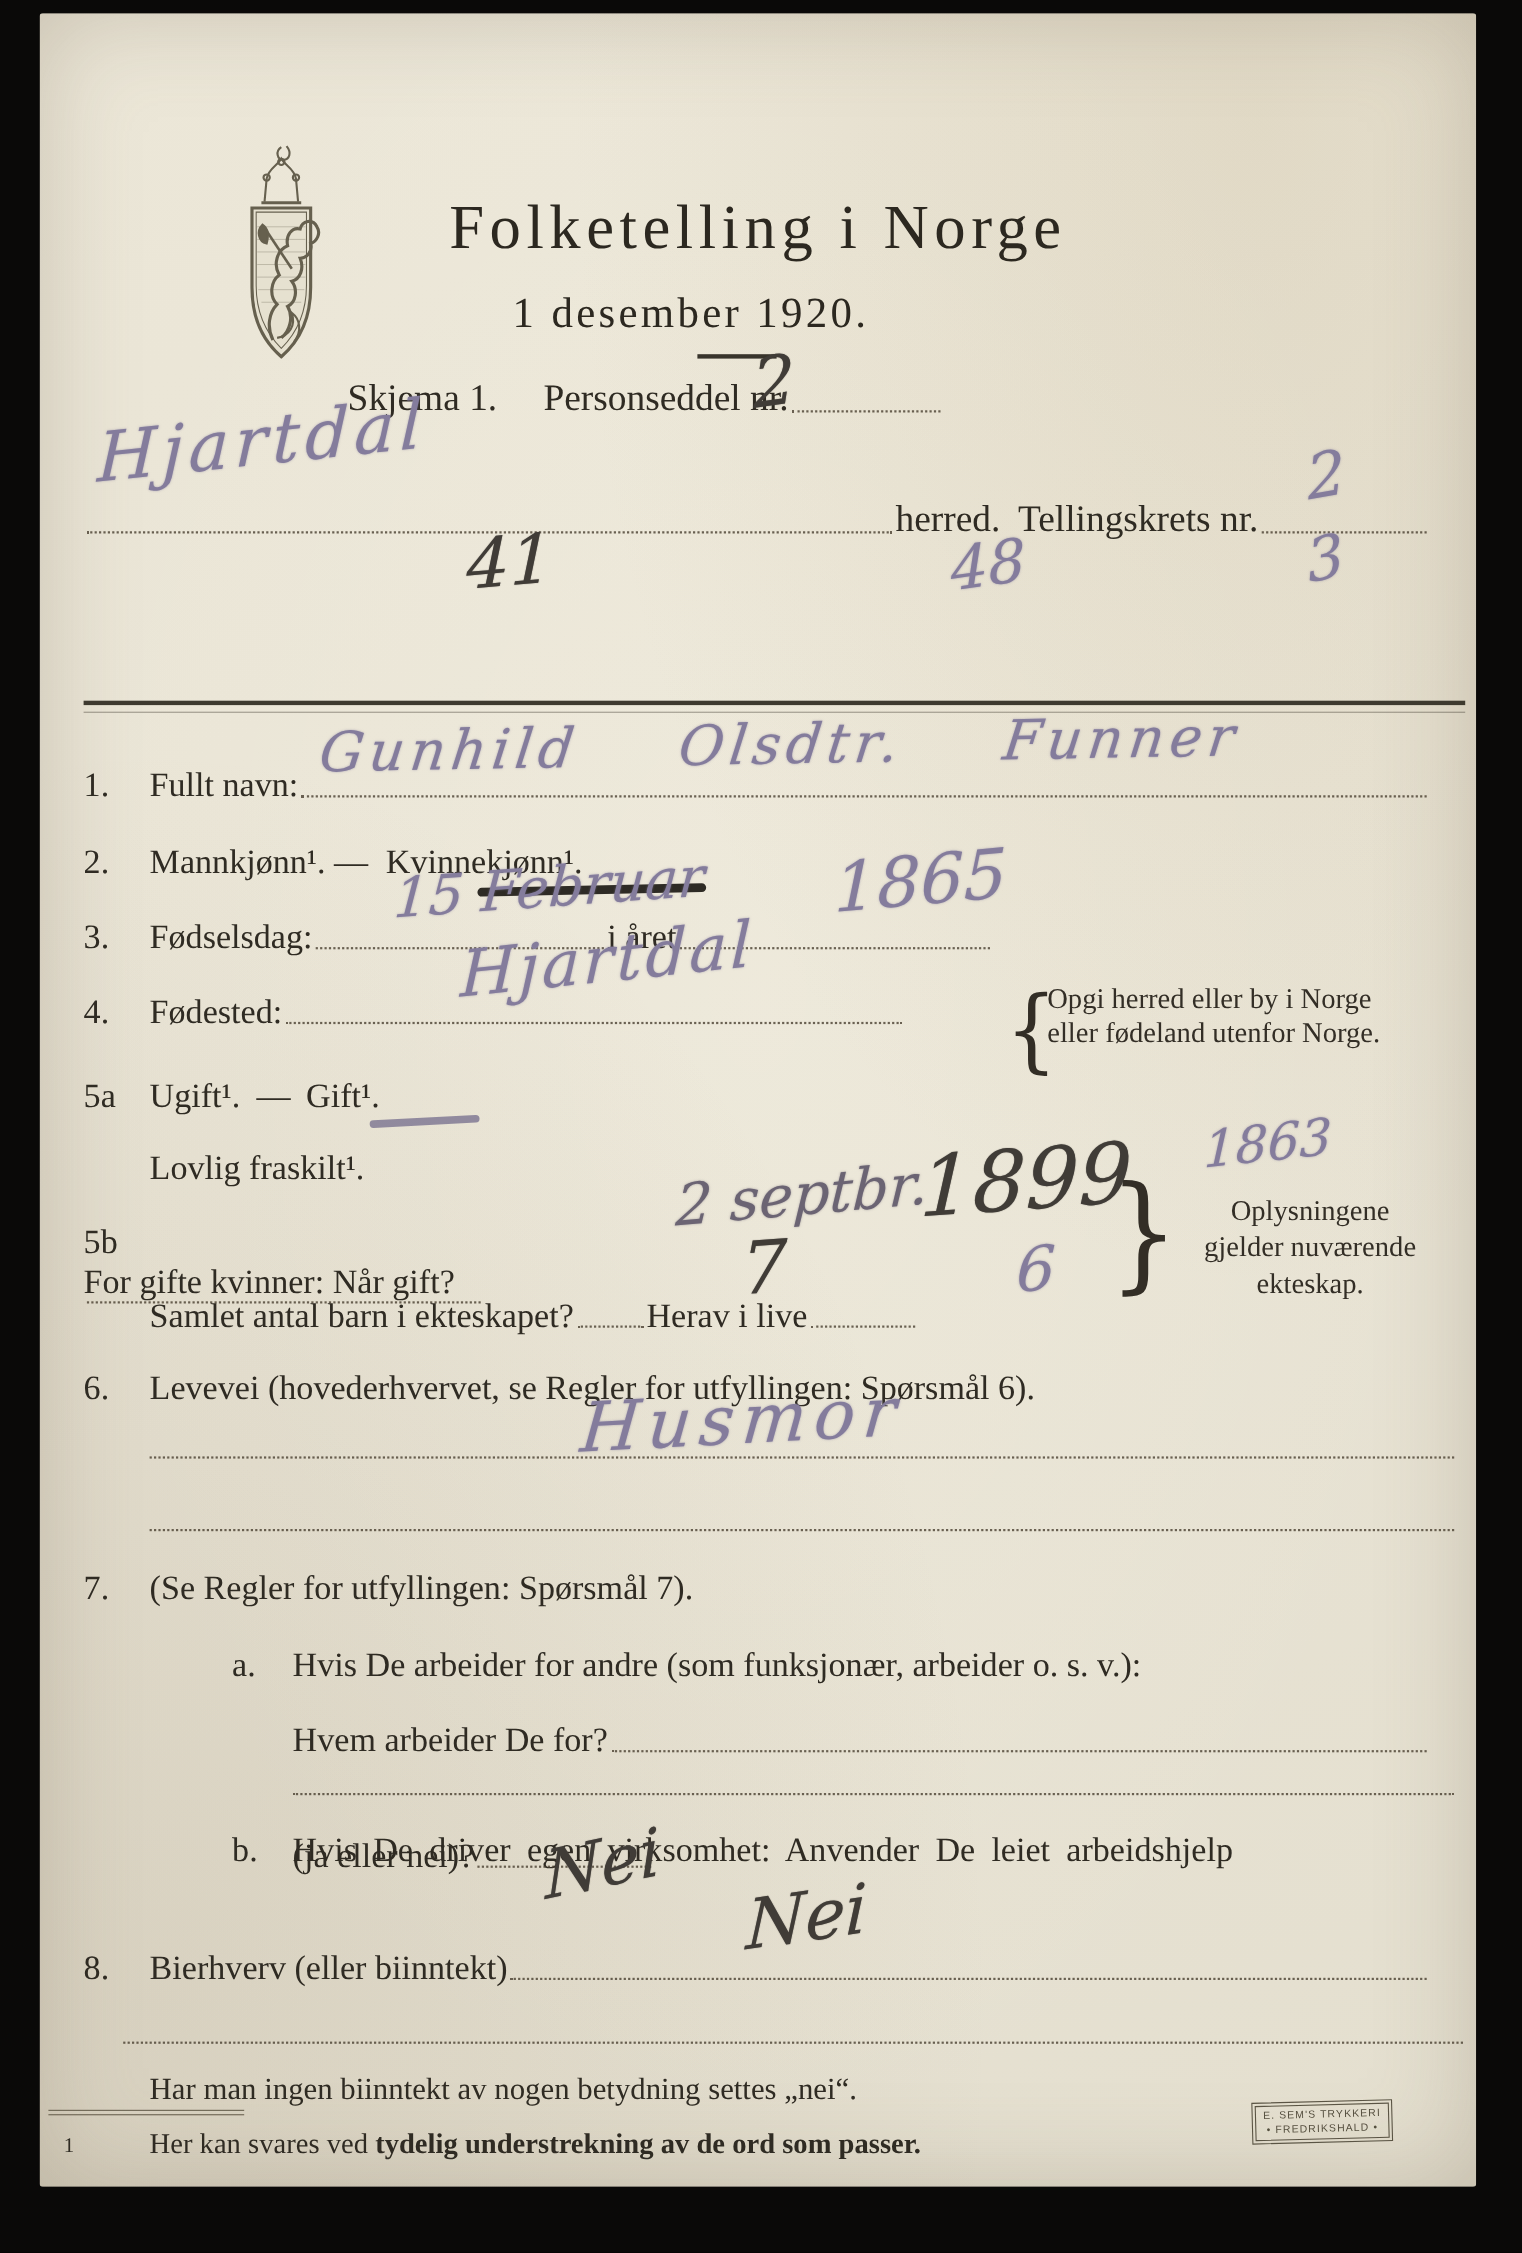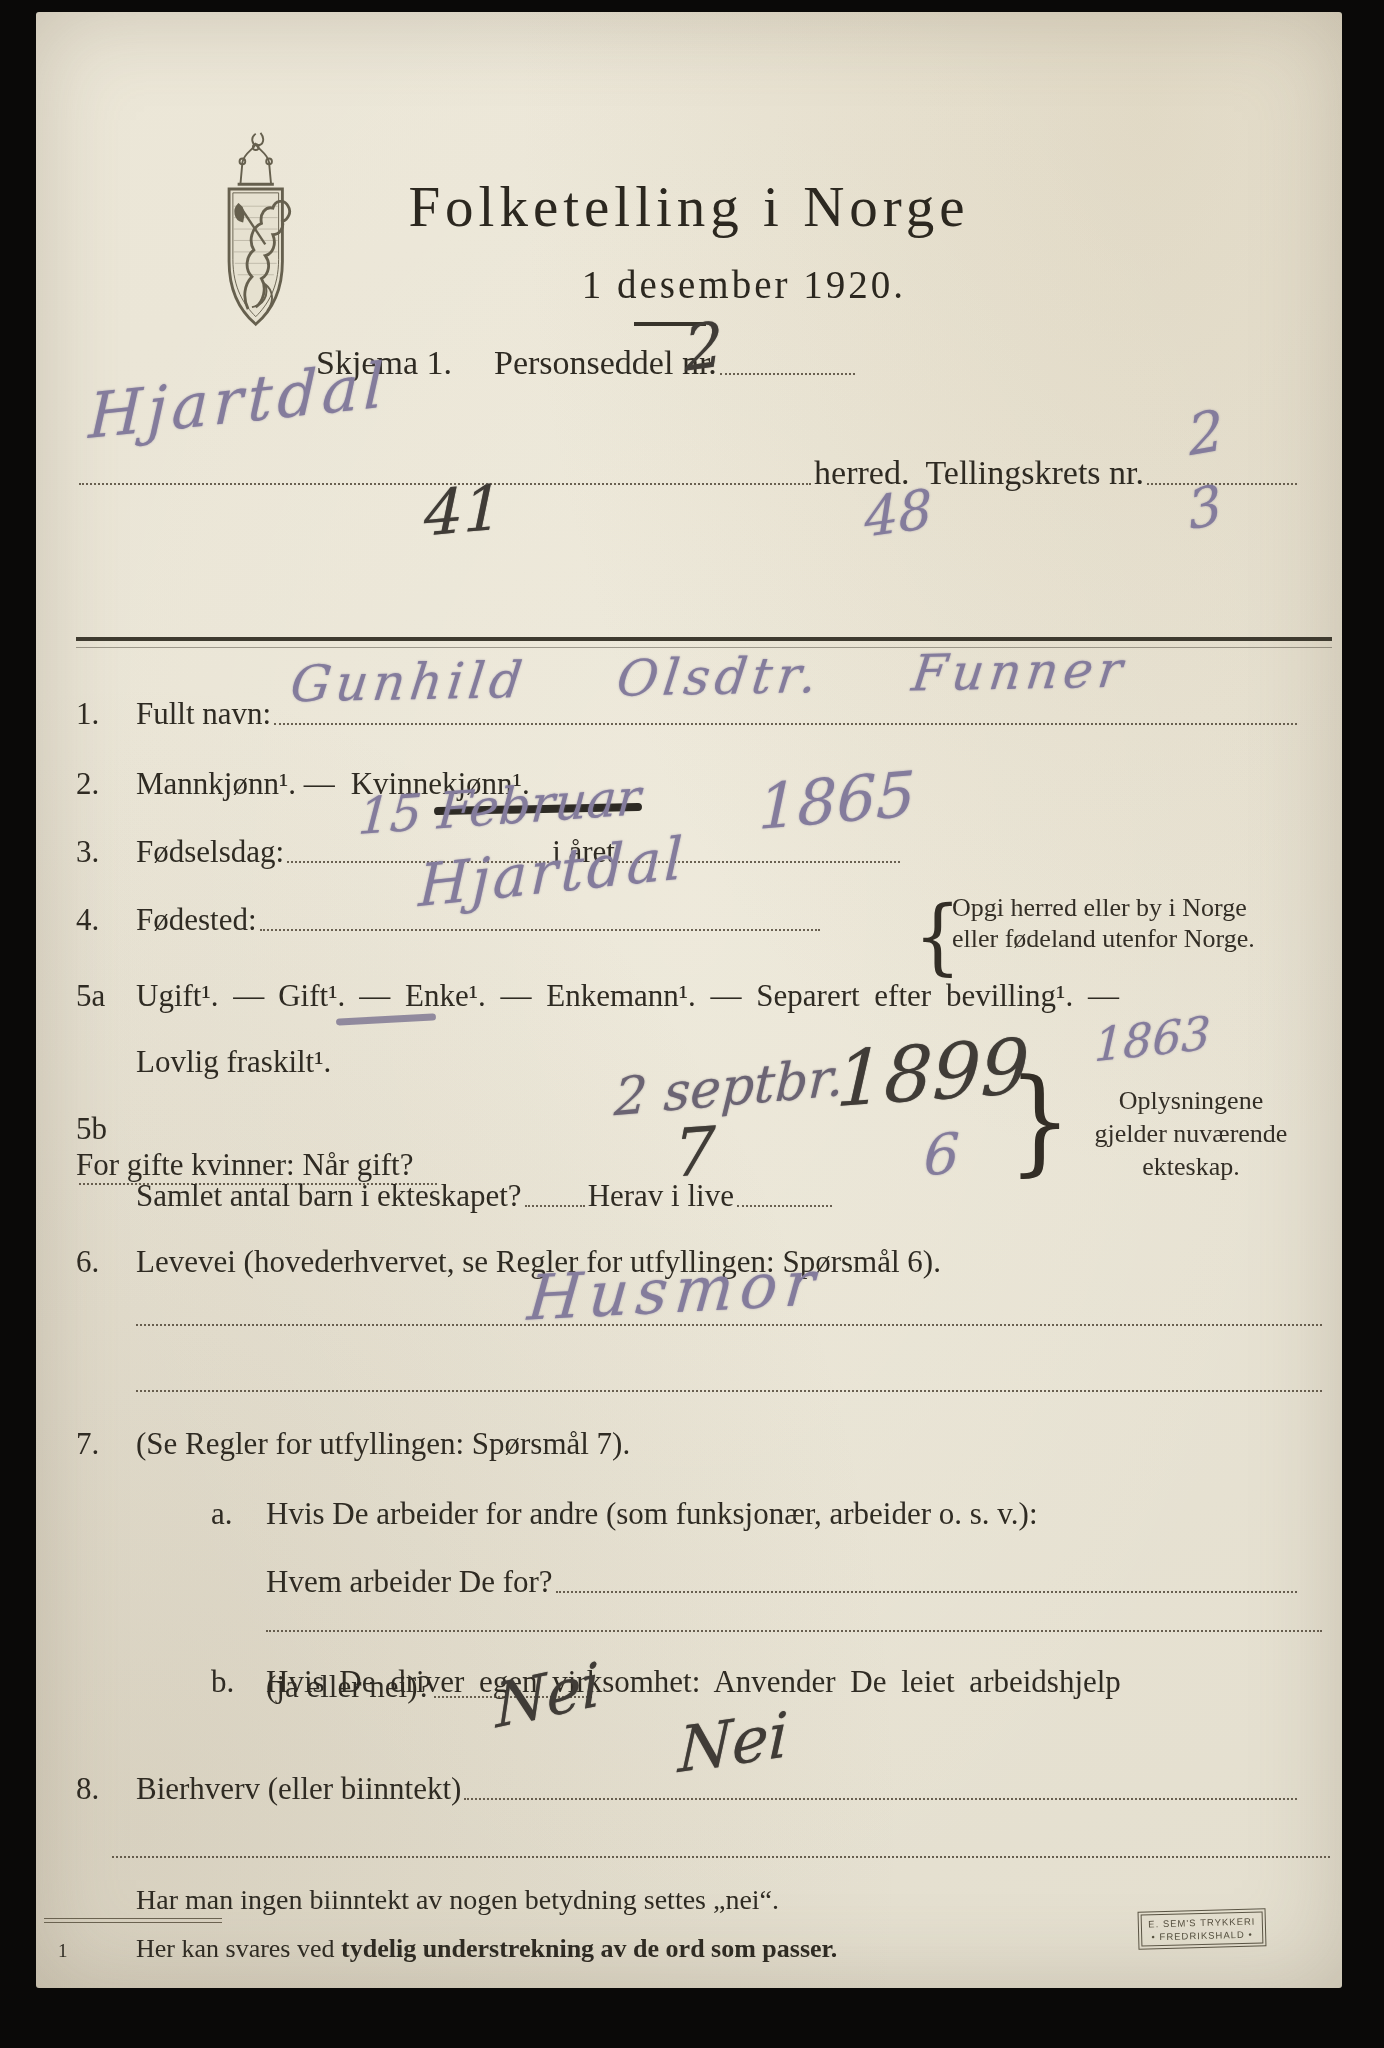--- a/index.html
+++ b/index.html
@@ -17,21 +17,21 @@
   .qno{flex:none;width:60px;}
   .dots{align-self:flex-end;margin:0 3px 7px 3px;height:0;border-bottom:2px dotted rgba(72,63,47,.8);}
   .dots-fill{flex:1;}
   .dotted-line{position:absolute;height:0;border-bottom:2px dotted rgba(72,63,47,.8);}
   .hand{position:absolute;font-family:"DejaVu Serif",serif;font-style:italic;white-space:nowrap;z-index:5;}
   .pencil{color:#847c9c;text-shadow:0 0 2px rgba(132,124,156,.65);}
   .pencil-dark{color:#6b6473;text-shadow:0 0 2px rgba(107,100,115,.6);}
   .graphite{color:#403c37;text-shadow:0 0 1px rgba(64,60,55,.7);}
   .title{position:absolute;left:0;top:162px;width:100%;text-align:center;font-size:57px;
          letter-spacing:5px;color:#2c2820;}
-  .date{position:absolute;left:430px;top:250px;width:440px;text-align:right;font-size:39px;
+  .date{position:absolute;left:430px;top:250px;width:440px;text-align:left;font-size:39px;
         letter-spacing:3px;color:#2c2820;}
   .hdash{position:absolute;left:598px;top:310px;width:72px;height:4px;background:#38342b;}
   .note-small{font-size:26px;line-height:31px;color:#332e26;}
   .brace{position:absolute;color:#332e26;font-family:"DejaVu Serif",serif;}
   .stroke{position:absolute;border-radius:5px;z-index:4;}
   .heavy-rule{position:absolute;left:40px;top:625px;width:1256px;height:6px;
               border-top:4px solid #3e3a2f;border-bottom:1px solid rgba(62,58,47,.45);}
   .short-rule{position:absolute;left:8px;top:1906px;width:178px;height:3px;
               border-top:1px solid #6a6250;border-bottom:1px solid #6a6250;}
   .stamp{position:absolute;left:1102px;top:1898px;width:122px;padding:2px;border:1px solid #5a5444;
@@ -133,21 +133,20 @@
   <span class="brace" style="left:878px;top:876px;font-size:74px;transform:scaleY(1.12);transform-origin:top;">{</span>
   <div class="abs note-small" style="left:916px;top:880px;">
     <div>Opgi herred eller by i Norge</div>
     <div>eller fødeland utenfor Norge.</div>
   </div>
 
   <div class="row wsp" style="left:40px;top:966px;">
     <span class="qno">5a</span>
     <span style="margin-right:14px;">Ugift¹. —</span>
     <span style="margin-right:14px;">Gift¹.</span>
-    <span>— Enke¹. — Enkemann¹. — Separert efter bevilling¹. —</span>
   </div>
   <div class="stroke" style="left:300px;top:1004px;width:100px;height:7px;background:#7b7390;opacity:.8;transform:rotate(-3deg);"></div>
   <div class="row" style="left:40px;top:1032px;">
     <span class="qno"></span>
     <span>Lovlig fraskilt¹.</span>
   </div>
 
   <div class="row" style="left:40px;top:1099px;flex-direction:column;">
     <span class="qno">5b</span>
     <span>For gifte kvinner:  Når gift?</span>

